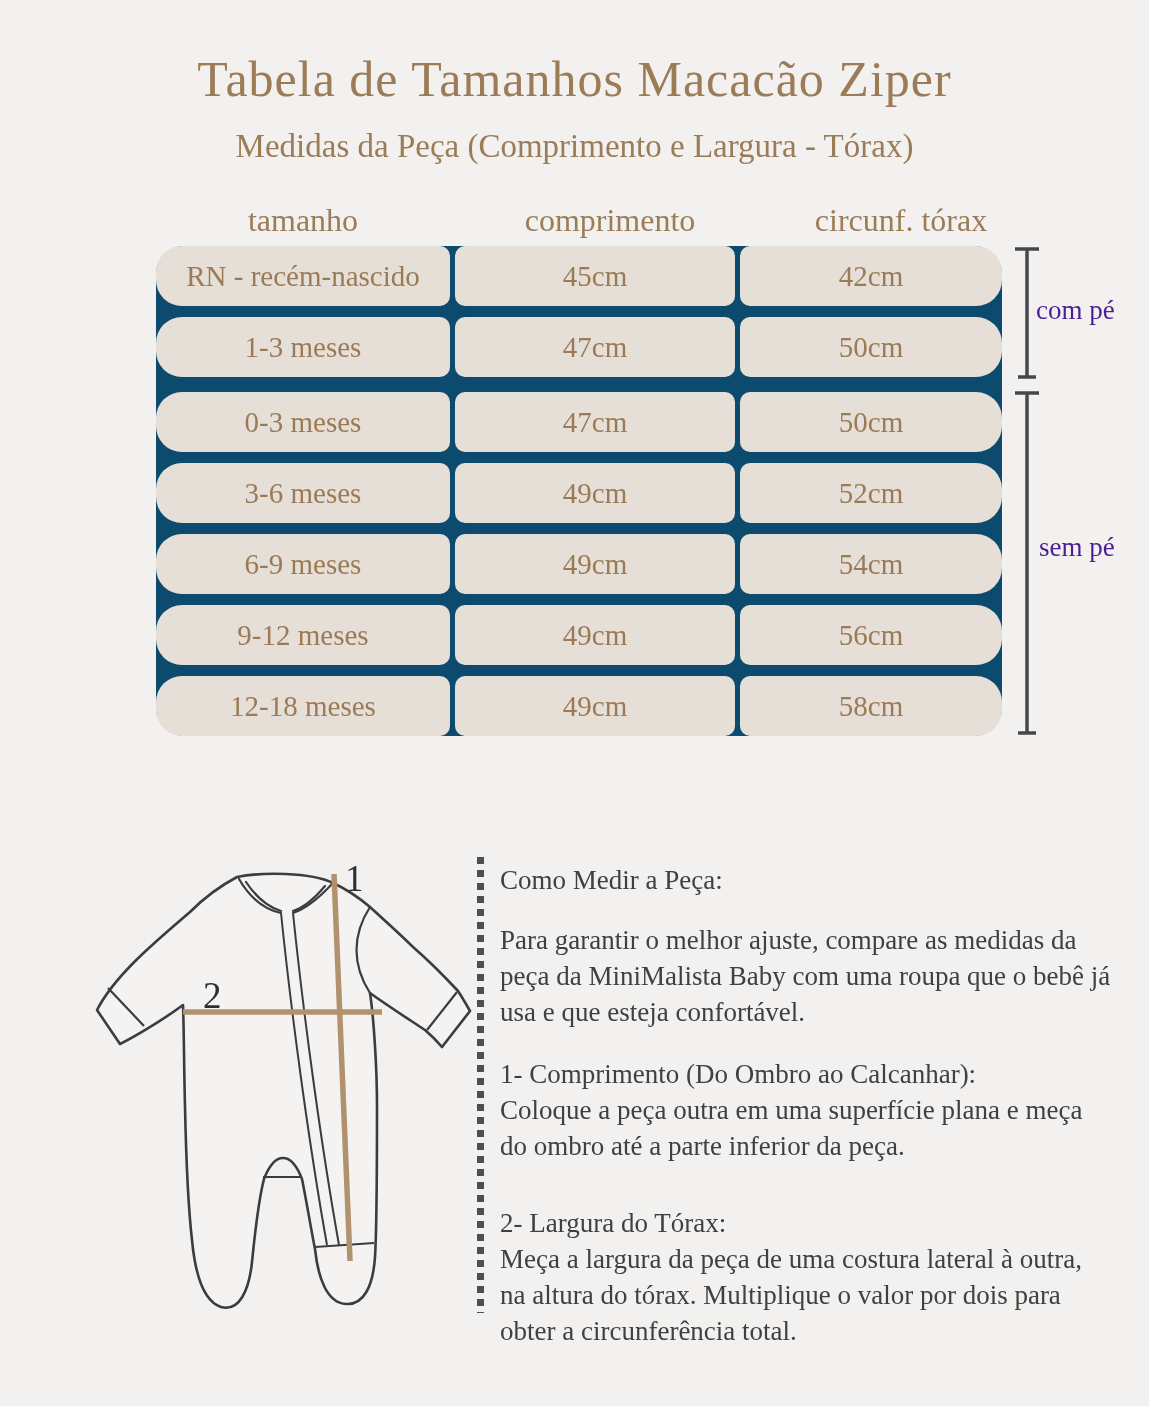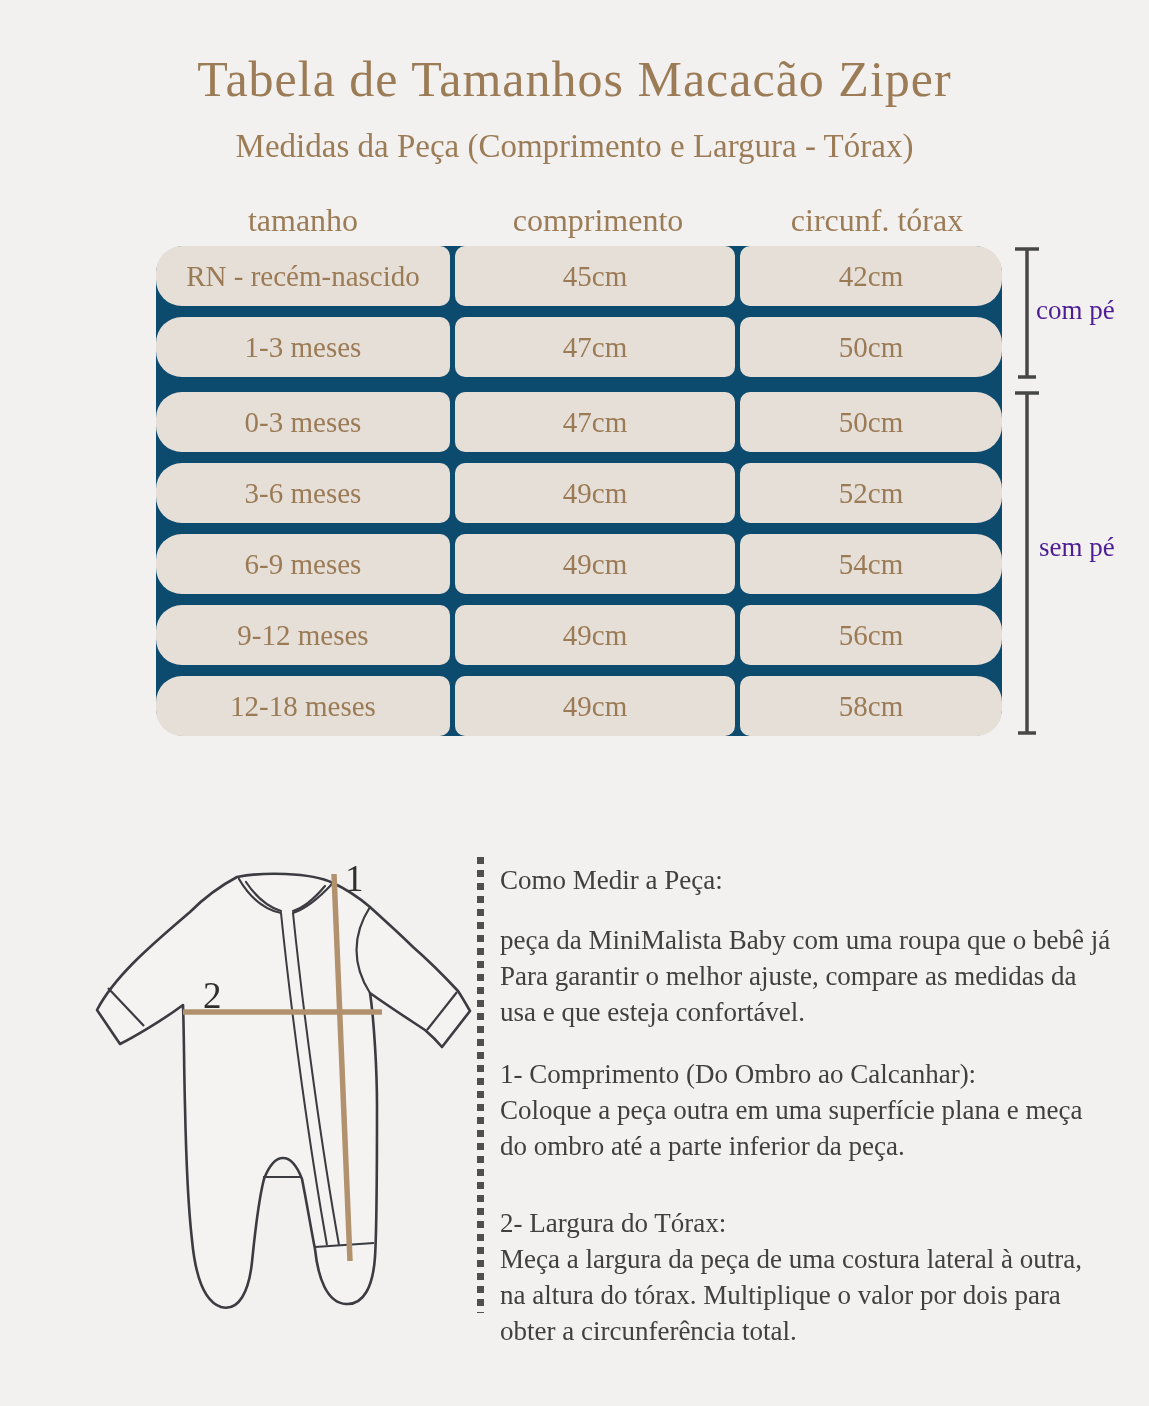--- a/index.html
+++ b/index.html
@@ -16,21 +16,21 @@
     color:#9c7c57; letter-spacing:1px;
   }
   .subtitle {
     position:absolute; top:128px; left:0; width:100%;
     text-align:center; font-size:33px; font-weight:400;
     color:#9c7c57;
   }
   
   .size-table { position:absolute; left:156px; top:198px; width:846px; }
   .t-head {
-    display:grid; grid-template-columns:294px 280px 262px; column-gap:8px;
+    display:grid; grid-template-columns:294px 280px 262px; column-gap:20px;
     height:44px; margin-bottom:4px;
   }
   .t-head span {
     font-size:32px; color:#9c7c57; text-align:center; line-height:44px;
   }
   .t-body { background:#0c4a6e; border-radius:28px; }
   .t-row {
     display:grid; grid-template-columns:294px 280px 262px; column-gap:5px;
     margin-bottom:11px;
   }
@@ -187,22 +187,22 @@
     <text x="345" y="891" font-size="37" fill="#2e2e2e" font-family="Liberation Serif, DejaVu Serif, serif">1</text>
     <text x="203" y="1008" font-size="37" fill="#2e2e2e" font-family="Liberation Serif, DejaVu Serif, serif">2</text>
   </svg>
 
   <div class="divider"></div>
 
   <div class="instructions">
     <div class="instr-title line">Como Medir a Peça:</div>
 
     <div class="instr-group">
+      <div class="line">Para garantir o melhor ajuste, compare as medidas da</div>
       <div class="line">peça da MiniMalista Baby com uma roupa que o bebê já</div>
-      <div class="line">Para garantir o melhor ajuste, compare as medidas da</div>
       <div class="line">usa e que esteja confortável.</div>
     </div>
 
     <div class="instr-group">
       <div class="line">1- Comprimento (Do Ombro ao Calcanhar):</div>
       <div class="line">Coloque a peça outra em uma superfície plana e meça</div>
       <div class="line">do ombro até a parte inferior da peça.</div>
     </div>
 
     <div class="instr-group">

